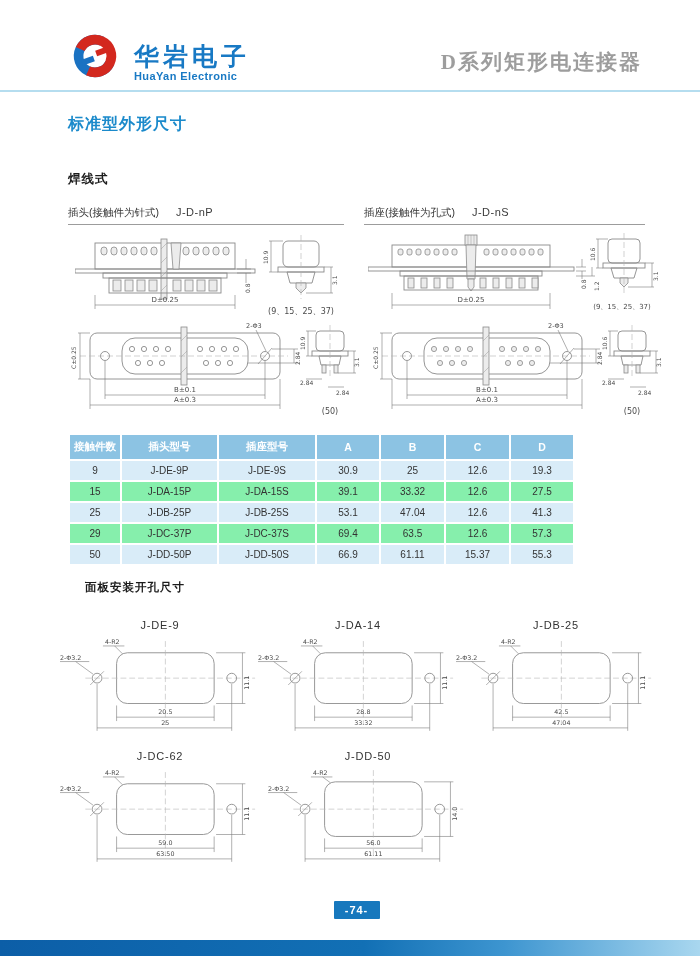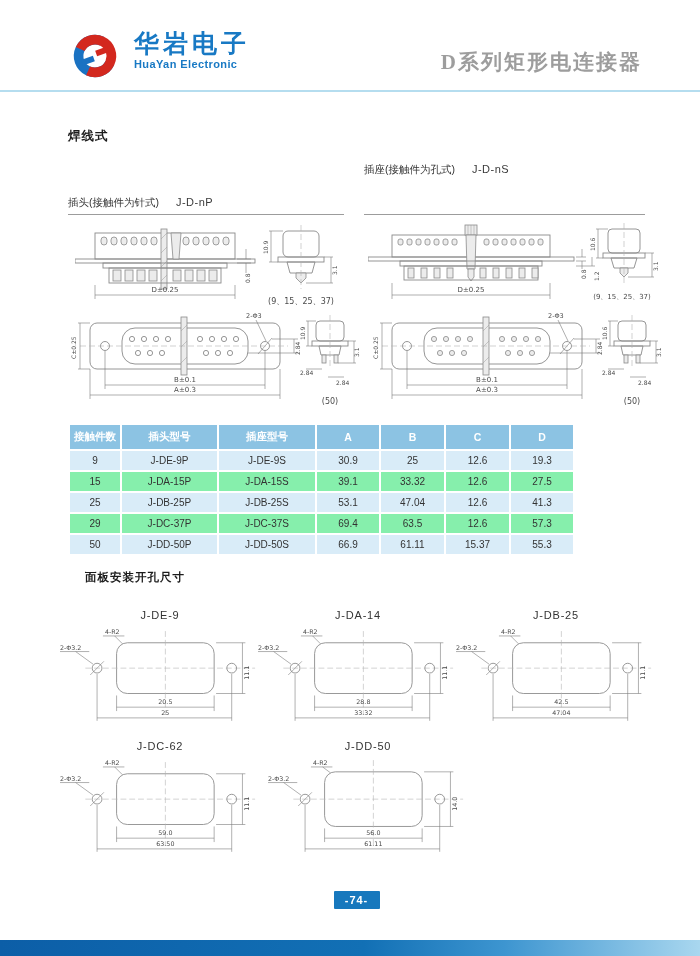--- a/index.html
+++ b/index.html
@@ -5,36 +5,36 @@
   * { margin:0; padding:0; box-sizing:border-box; }
   html,body { background:#e8e8e8; }
   .page {
     position:relative; width:700px; height:956px; margin:0 auto;
     background:#fff; overflow:hidden;
     font-family:"Liberation Sans","DejaVu Sans",sans-serif;
   }
   
   .hdr { display:flex; justify-content:space-between; align-items:flex-end;
          padding:28px 58px 8px 66px; height:90px; }
-  .logo { display:flex; align-items:flex-start; gap:10px; }
+  .logo { display:flex; align-items:flex-end; gap:10px; }
   .logo-text .cn { font-size:25px; font-weight:bold; color:#1879c4; letter-spacing:4px; line-height:1.1; }
   .logo-text .en { font-size:11px; font-weight:bold; color:#1879c4; letter-spacing:.4px; }
   .doc-title { font-family:Liberation Serif, serif; font-size:21px;
                font-weight:bold; color:#9d9d9d; letter-spacing:2px; padding-bottom:6px; }
   .hdr-rule { height:2px; background:#b5ddef; }
   
   .main-pad { padding:0 55px 0 68px; }
   .sec-title { margin-top:22px; font-size:16px; font-weight:bold; color:#1b8acb; letter-spacing:1px; }
   .sub-title { margin-top:36px; font-size:12.5px; font-weight:bold; color:#1c1c1c; letter-spacing:1px; }
   
   .draw-labels { margin-top:18px; display:flex; }
   .draw-label { border-bottom:1px solid #9c9c9c; padding-bottom:4px;
                 font-size:10.5px; color:#333; }
   .draw-label .code { font-size:11px; color:#3a3a3a; margin-left:14px; letter-spacing:.5px; }
-  .draw-label.left  { width:277px; margin-right:20px;margin-top:33px; }
+  .draw-label.left  { width:277px; margin-right:20px; }
   .draw-label.right { width:282px; }
   
   .drawings { position:relative; margin-top:6px; height:190px; }
   .dpos { position:absolute; }
   .tech-svg text { font-family:"DejaVu Sans",sans-serif; fill:#4a4a4a; }
   .t8  { font-size:8px; }  .t7 { font-size:7px; }
   .t65 { font-size:6.5px; } .t6 { font-size:6px; }
   .body { fill:none; stroke:#8a8a8a; stroke-width:0.9; }
   .fillb{ fill:#ececec; stroke:#8a8a8a; stroke-width:0.8; }
   .dimln{ stroke:#787878; stroke-width:0.6; fill:none; }
@@ -82,20 +82,21 @@
         <div class="cn">华岩电子</div>
         <div class="en">HuaYan Electronic</div>
       </div>
     </div>
     <div class="doc-title">D系列矩形电连接器</div>
   </div>
   <div class="hdr-rule"></div>
 
   <div class="main-pad">
 
+    <div class="sec-title">标准型外形尺寸</div>
     <div class="sub-title">焊线式</div>
 
     <div class="draw-labels">
       <div class="draw-label left">
         <span>插头(接触件为针式)</span>
         <span class="code">J-D-nP</span>
       </div>
       <div class="draw-label right">
         <span>插座(接触件为孔式)</span>
         <span class="code">J-D-nS</span>

